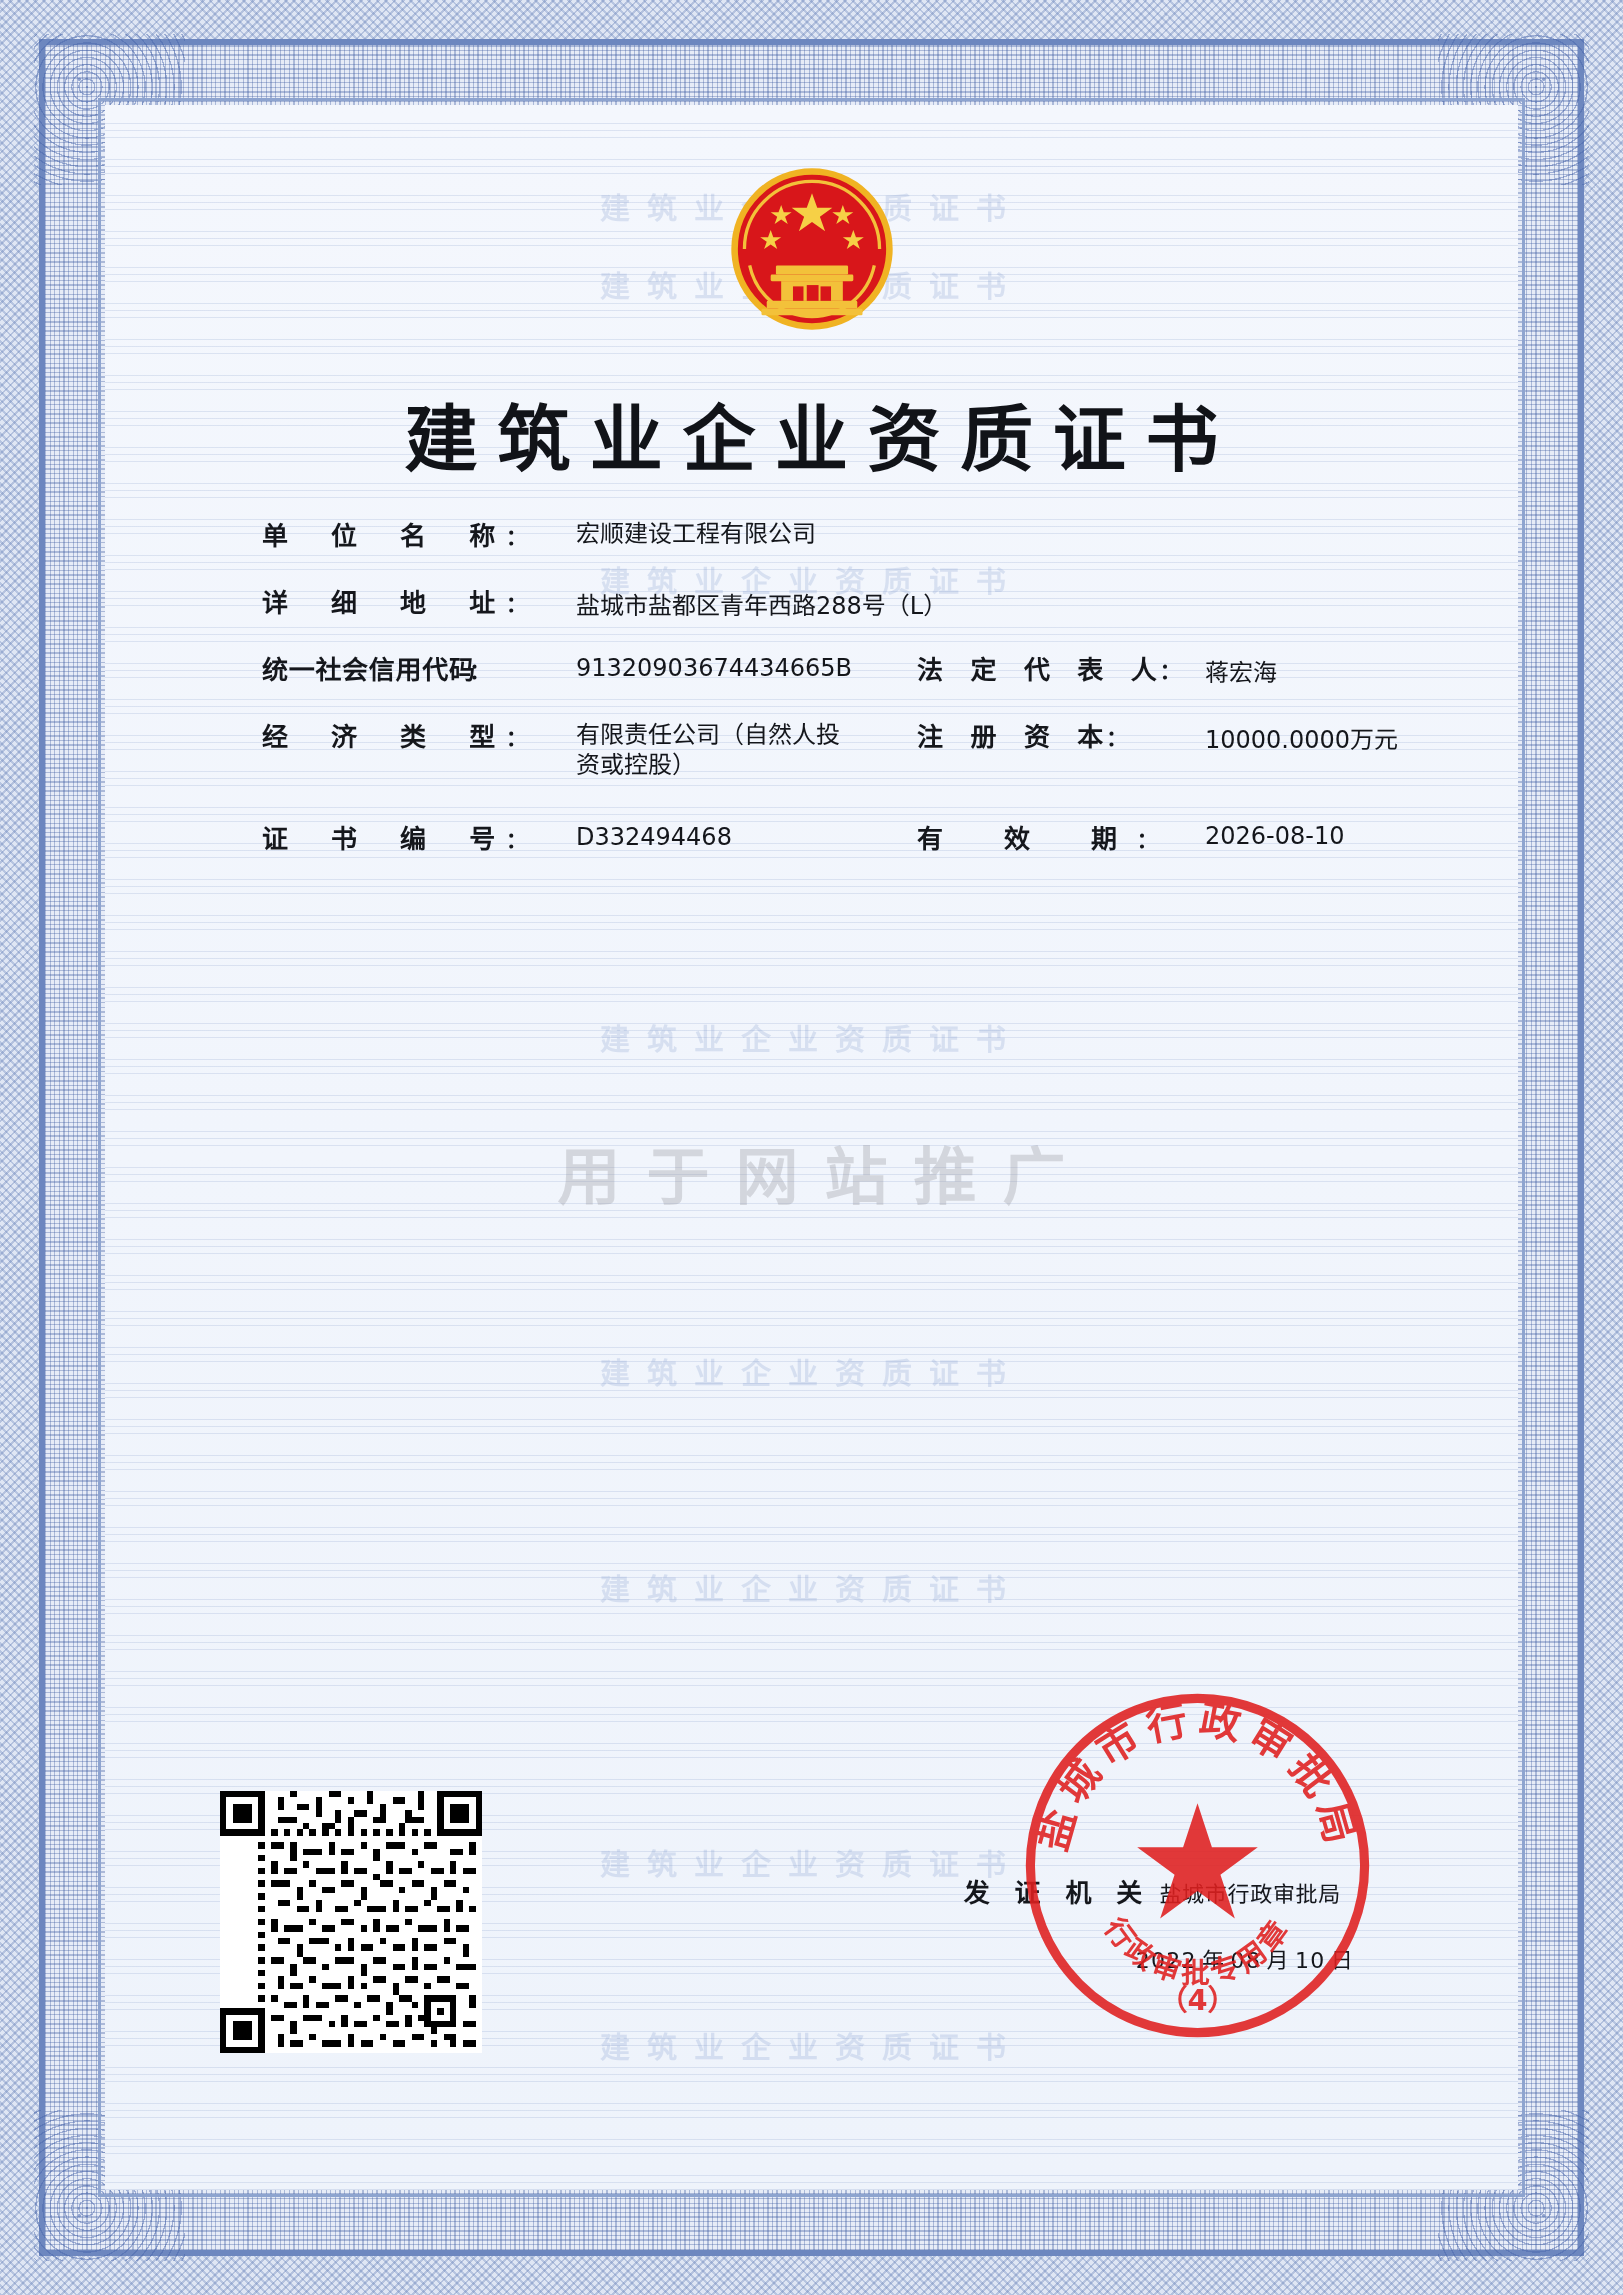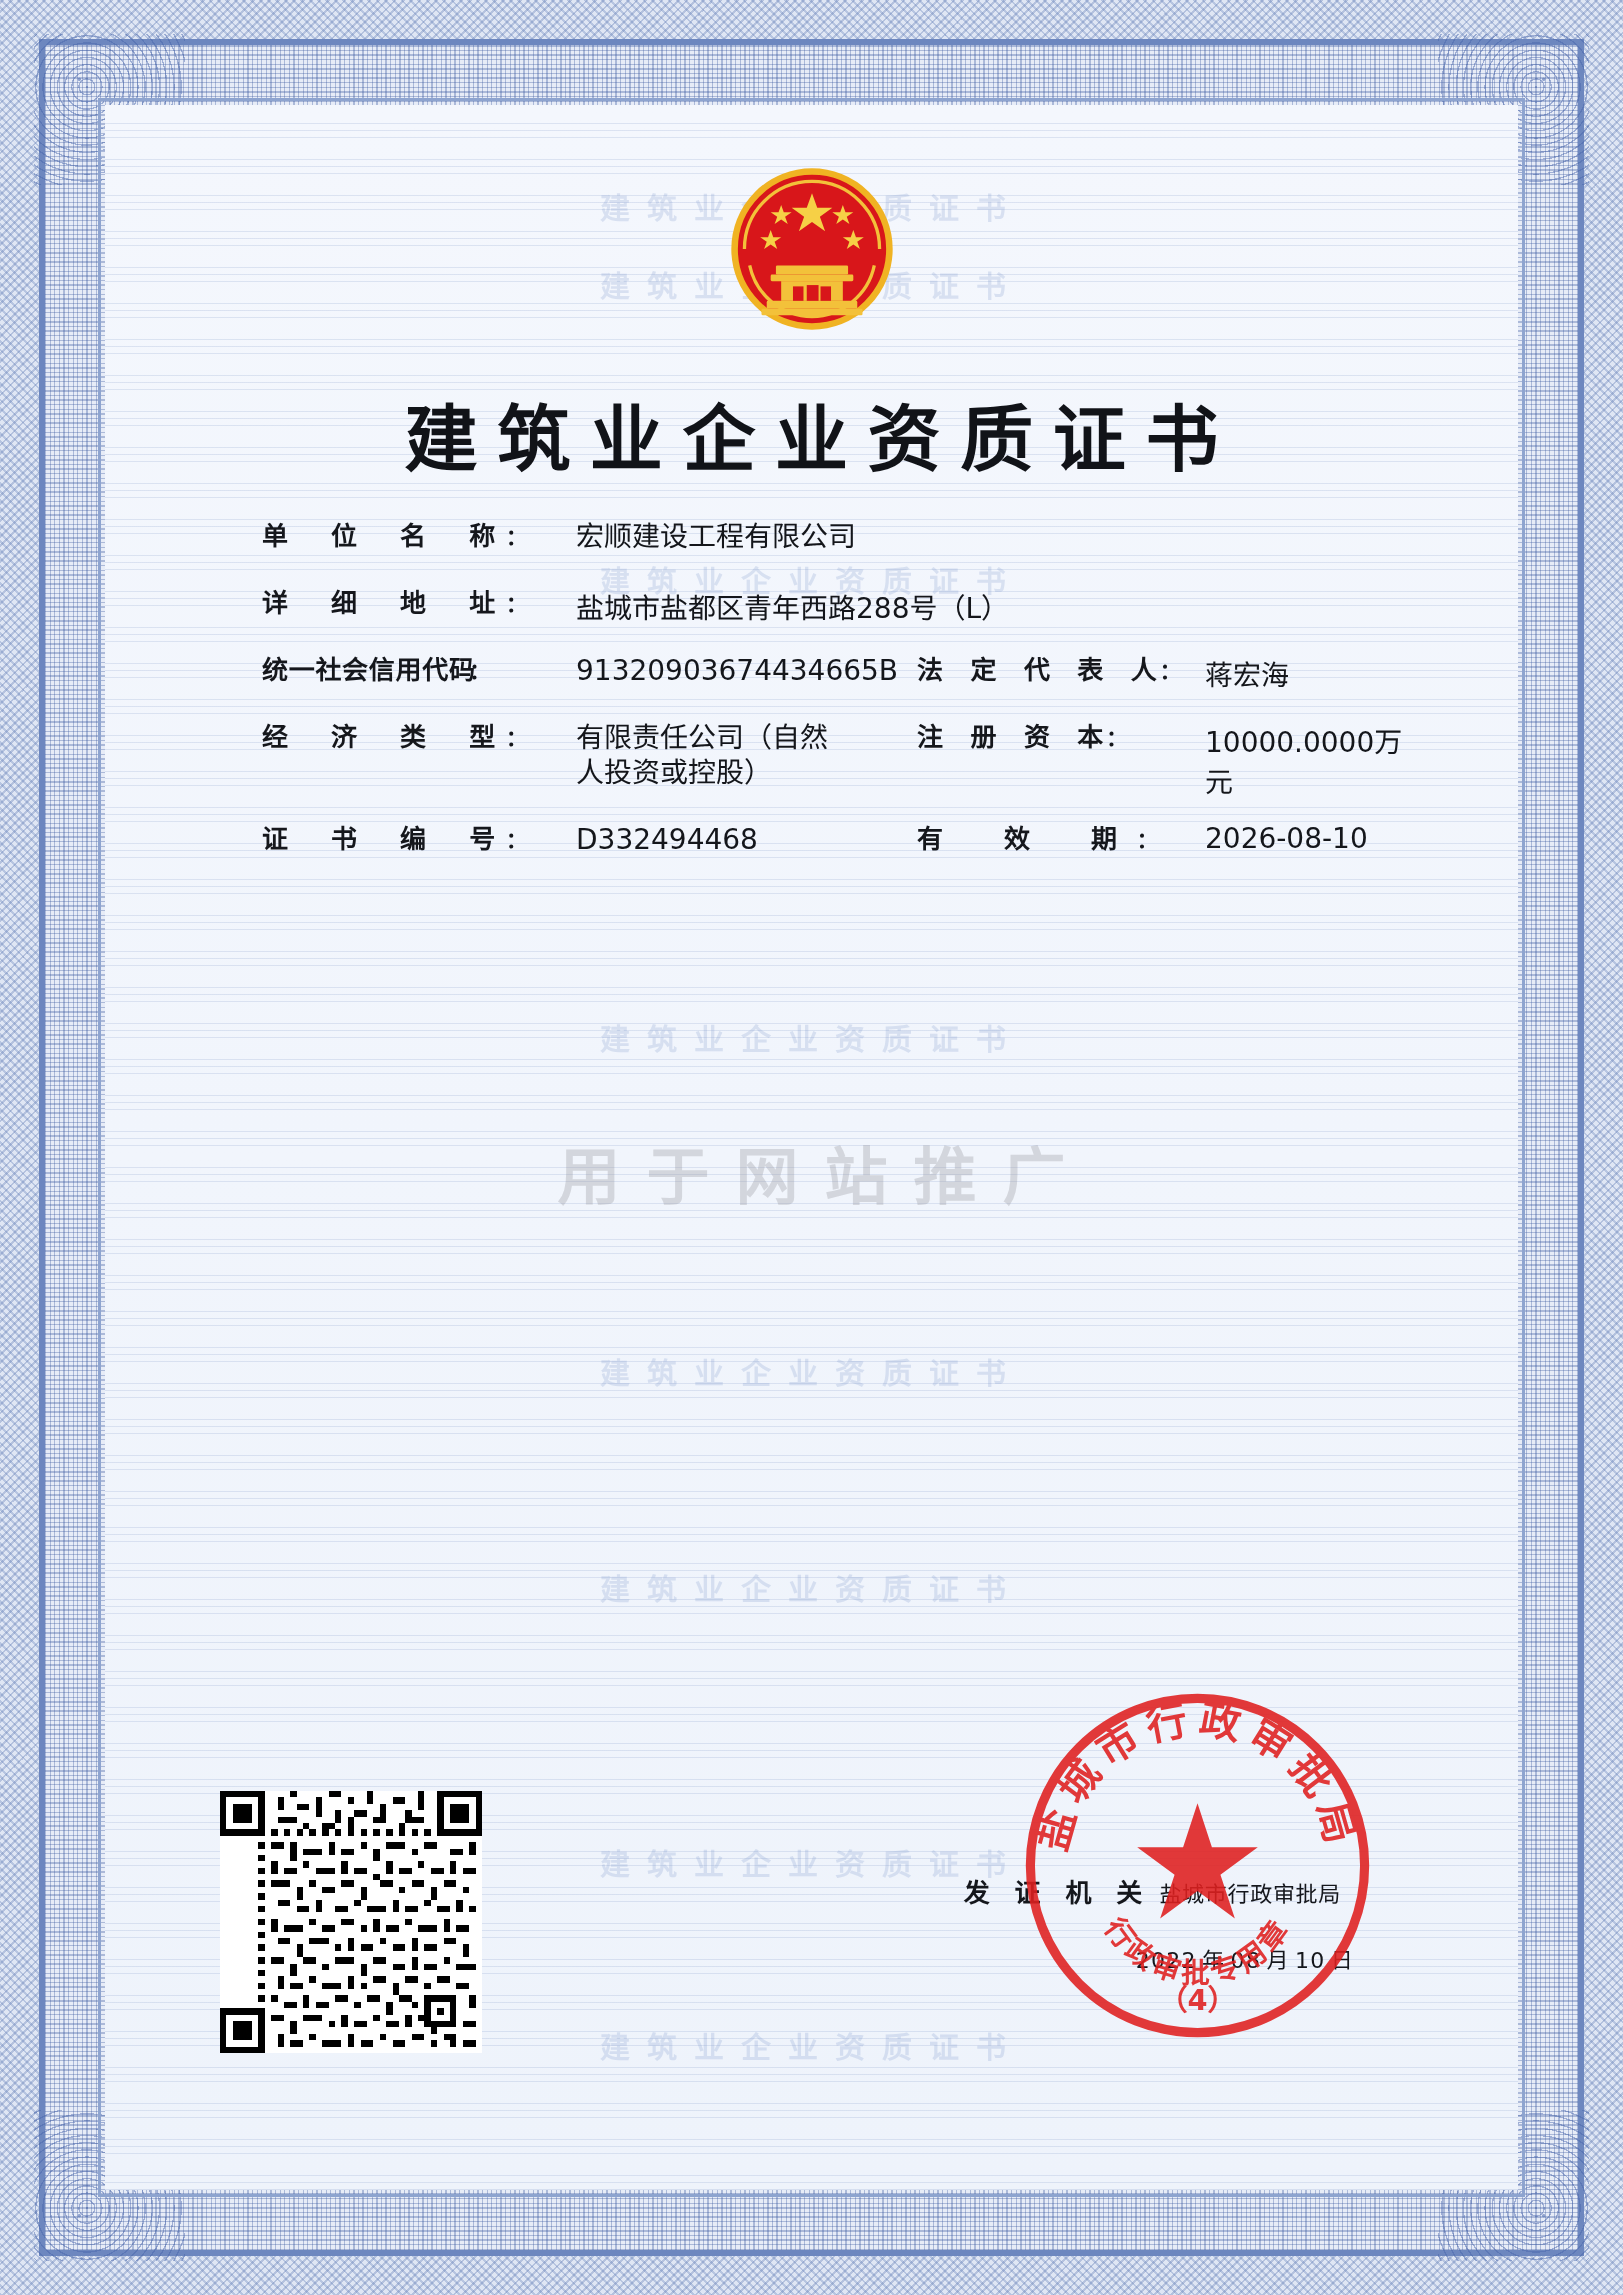--- a/index.html
+++ b/index.html
@@ -122,21 +122,21 @@
   .lbl.sp4 { letter-spacing: 17px; }
   .lbl.sp3 { letter-spacing: 9.2px; }
   .lbl.sp0 { letter-spacing: 0.7px; }
   .colon {
     font-size: 22px;
     font-weight: 700;
     color: #15171c;
     margin: 0 1.3px 0 -6.5px;
   }
   .val {
-    font-size: 28px;
+    font-size: 24px;
     color: #14161b;
     font-family: "DejaVu Sans", "Liberation Sans", sans-serif;
   }
 
   
   .c1-label { position: absolute; left: 0;   top: 2.6px; width: 308px; }
   .c1-val   { position: absolute; left: 314px; top: 6.5px; max-width: 281px; line-height: 1.25; }
   .c2-label { position: absolute; left: 655px; top: 2.6px; width: 281px; }
   .c2-val   { position: absolute; left: 943px; top: 6.5px; }
   .wide-val { position: absolute; left: 314px; top: 6.5px; }

